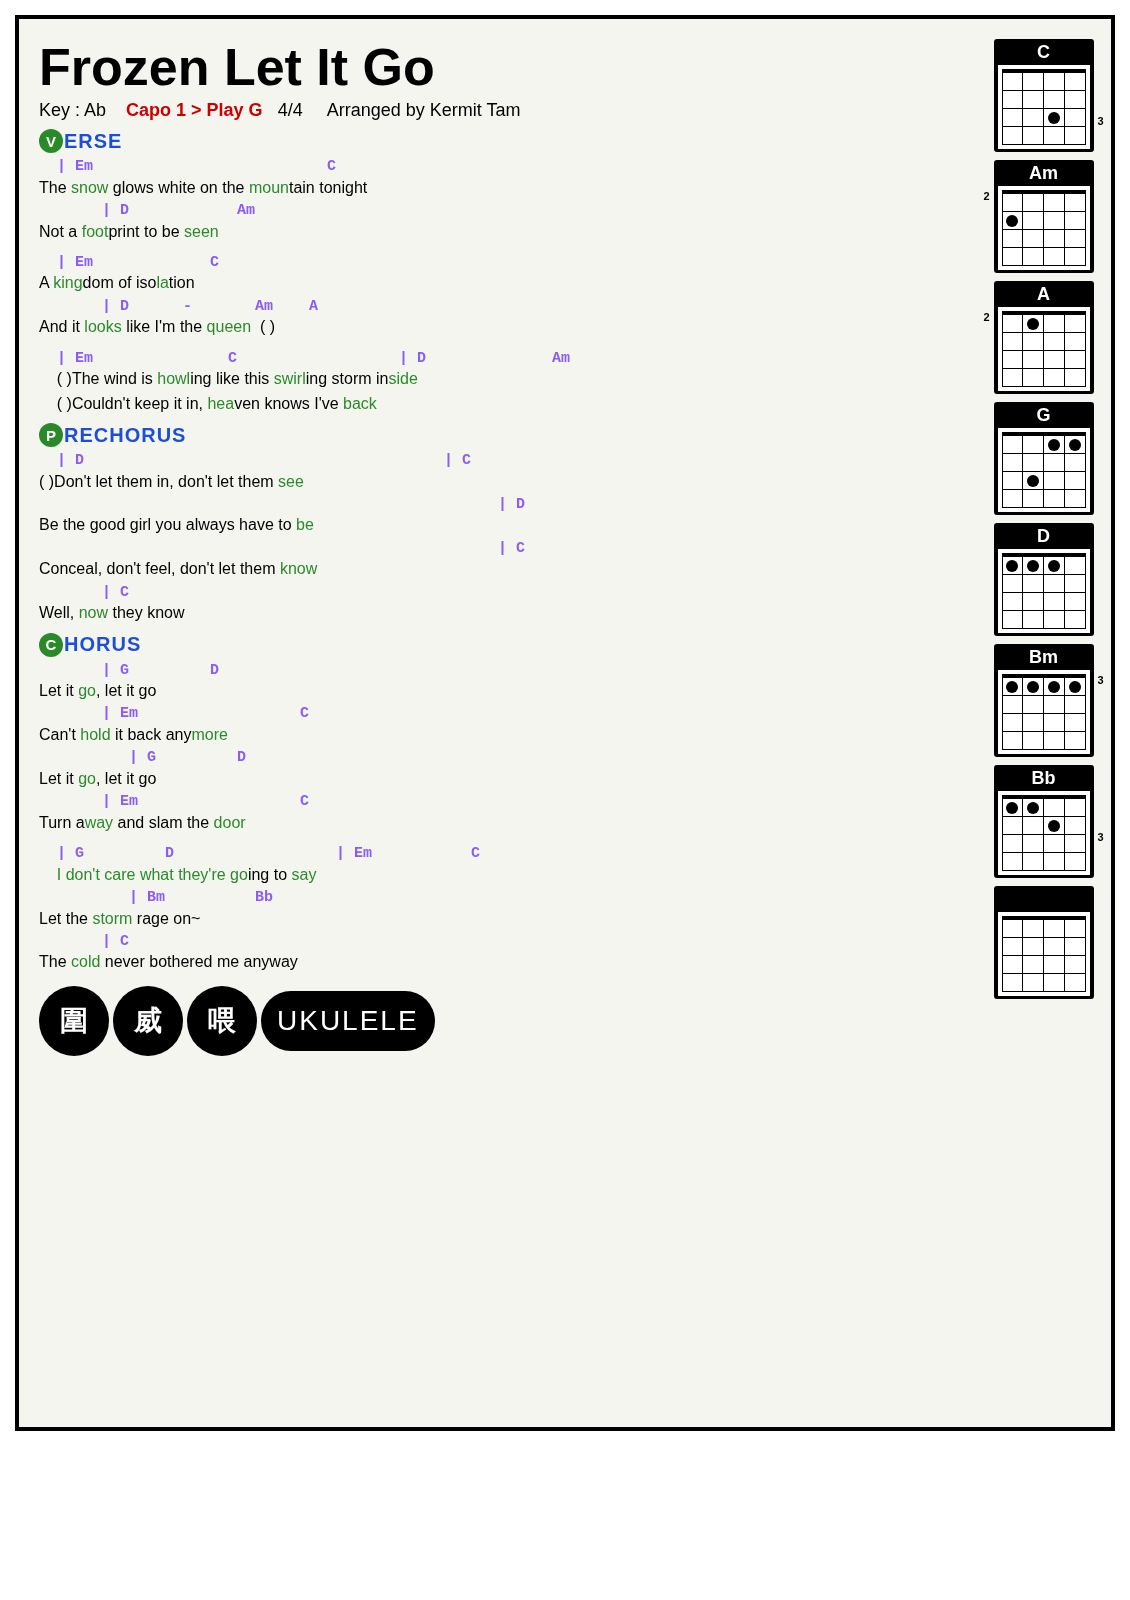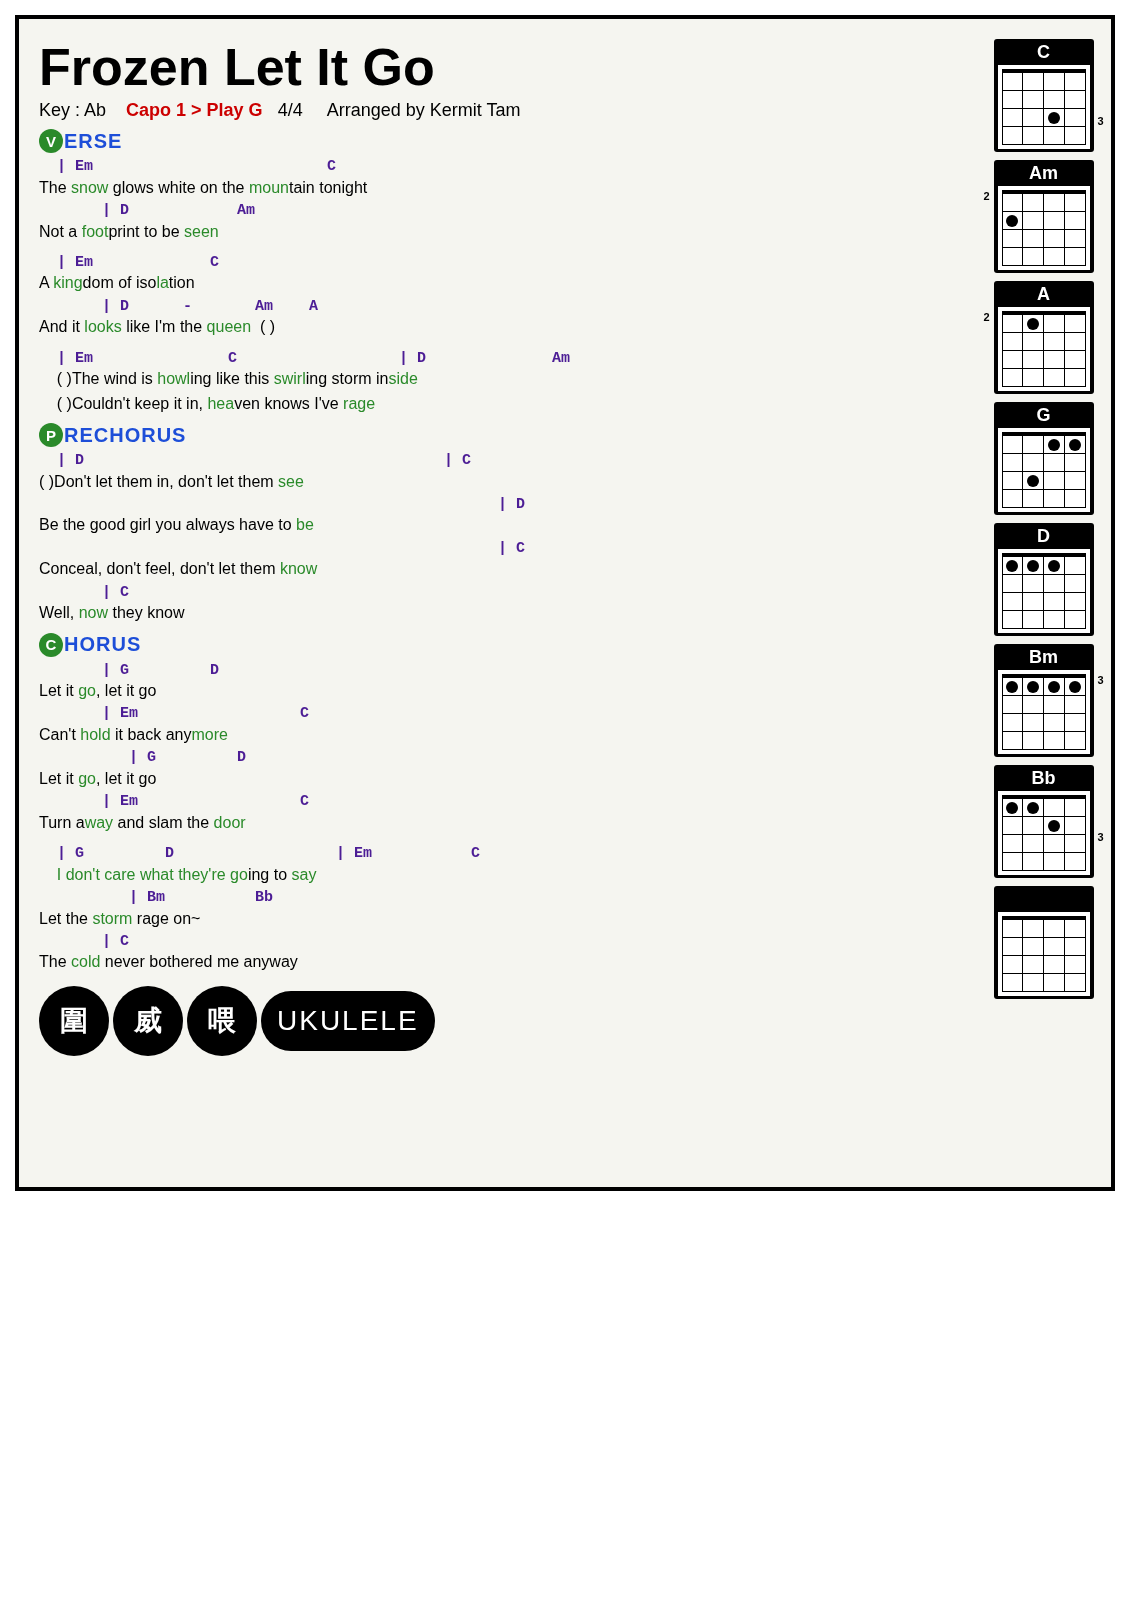--- a/index.html
+++ b/index.html
@@ -5,21 +5,21 @@
     * { margin: 0; padding: 0; box-sizing: border-box; }
     body {
       width: 1130px;
       height: 1600px;
       background: #fff;
       font-family: Arial, sans-serif;
       overflow: hidden;
     }
     .page {
       width: 1100px;
-      height: 1176px;
+      height: 1416px;
       margin: 15px;
       border: 4px solid #000;
       background: #f5f5f0;
       display: flex;
       flex-direction: row;
       padding: 20px 10px 20px 20px;
       position: relative;
     }
     .main-content {
       flex: 1;
@@ -82,21 +82,21 @@
       font-size: 20px;
       font-weight: bold;
       font-variant: small-caps;
       letter-spacing: 1px;
     }
 
     
     .chord-line {
       font-size: 15px;
       font-weight: bold;
-      color: #4c1d95;
+      color: #8b5cf6;
       font-family: 'Courier New', monospace;
       white-space: pre;
       line-height: 1.3;
     }
     .lyric-line {
       font-size: 16px;
       color: #000;
       font-family: Arial, sans-serif;
       white-space: pre;
       line-height: 1.4;
@@ -213,21 +213,21 @@
 
       <div style="margin-top:10px"></div>
       <div class="chord-line">  | Em             C</div>
       <div class="lyric-line">A <span class="green">king</span>dom of iso<span class="green">la</span>tion</div>
       <div class="chord-line">       | D      -       Am    A</div>
       <div class="lyric-line">And it <span class="green">looks</span> like I'm the <span class="green">queen</span>  ( )</div>
 
       <div style="margin-top:10px"></div>
       <div class="chord-line">  | Em               C                  | D              Am</div>
       <div class="lyric-line">    ( )The wind is <span class="green">howl</span>ing like this <span class="green">swirl</span>ing storm in<span class="green">side</span></div>
-      <div class="lyric-line">    ( )Couldn't keep it in, <span class="green">hea</span>ven knows I've <span class="green">rage</span></div>
+      <div class="lyric-line">    ( )Couldn't keep it in, <span class="green">hea</span>ven knows I've <span class="green">back</span></div>
     </div>
 
     <div class="block">
       <div class="section-header">
         <span class="section-circle">P</span>
           <span class="section-label">RECHORUS</span>
       </div>
 
       <div class="chord-line">  | D                                        | C</div>
       <div class="lyric-line">( )Don't let them in, don't let them <span class="green">see</span></div>

